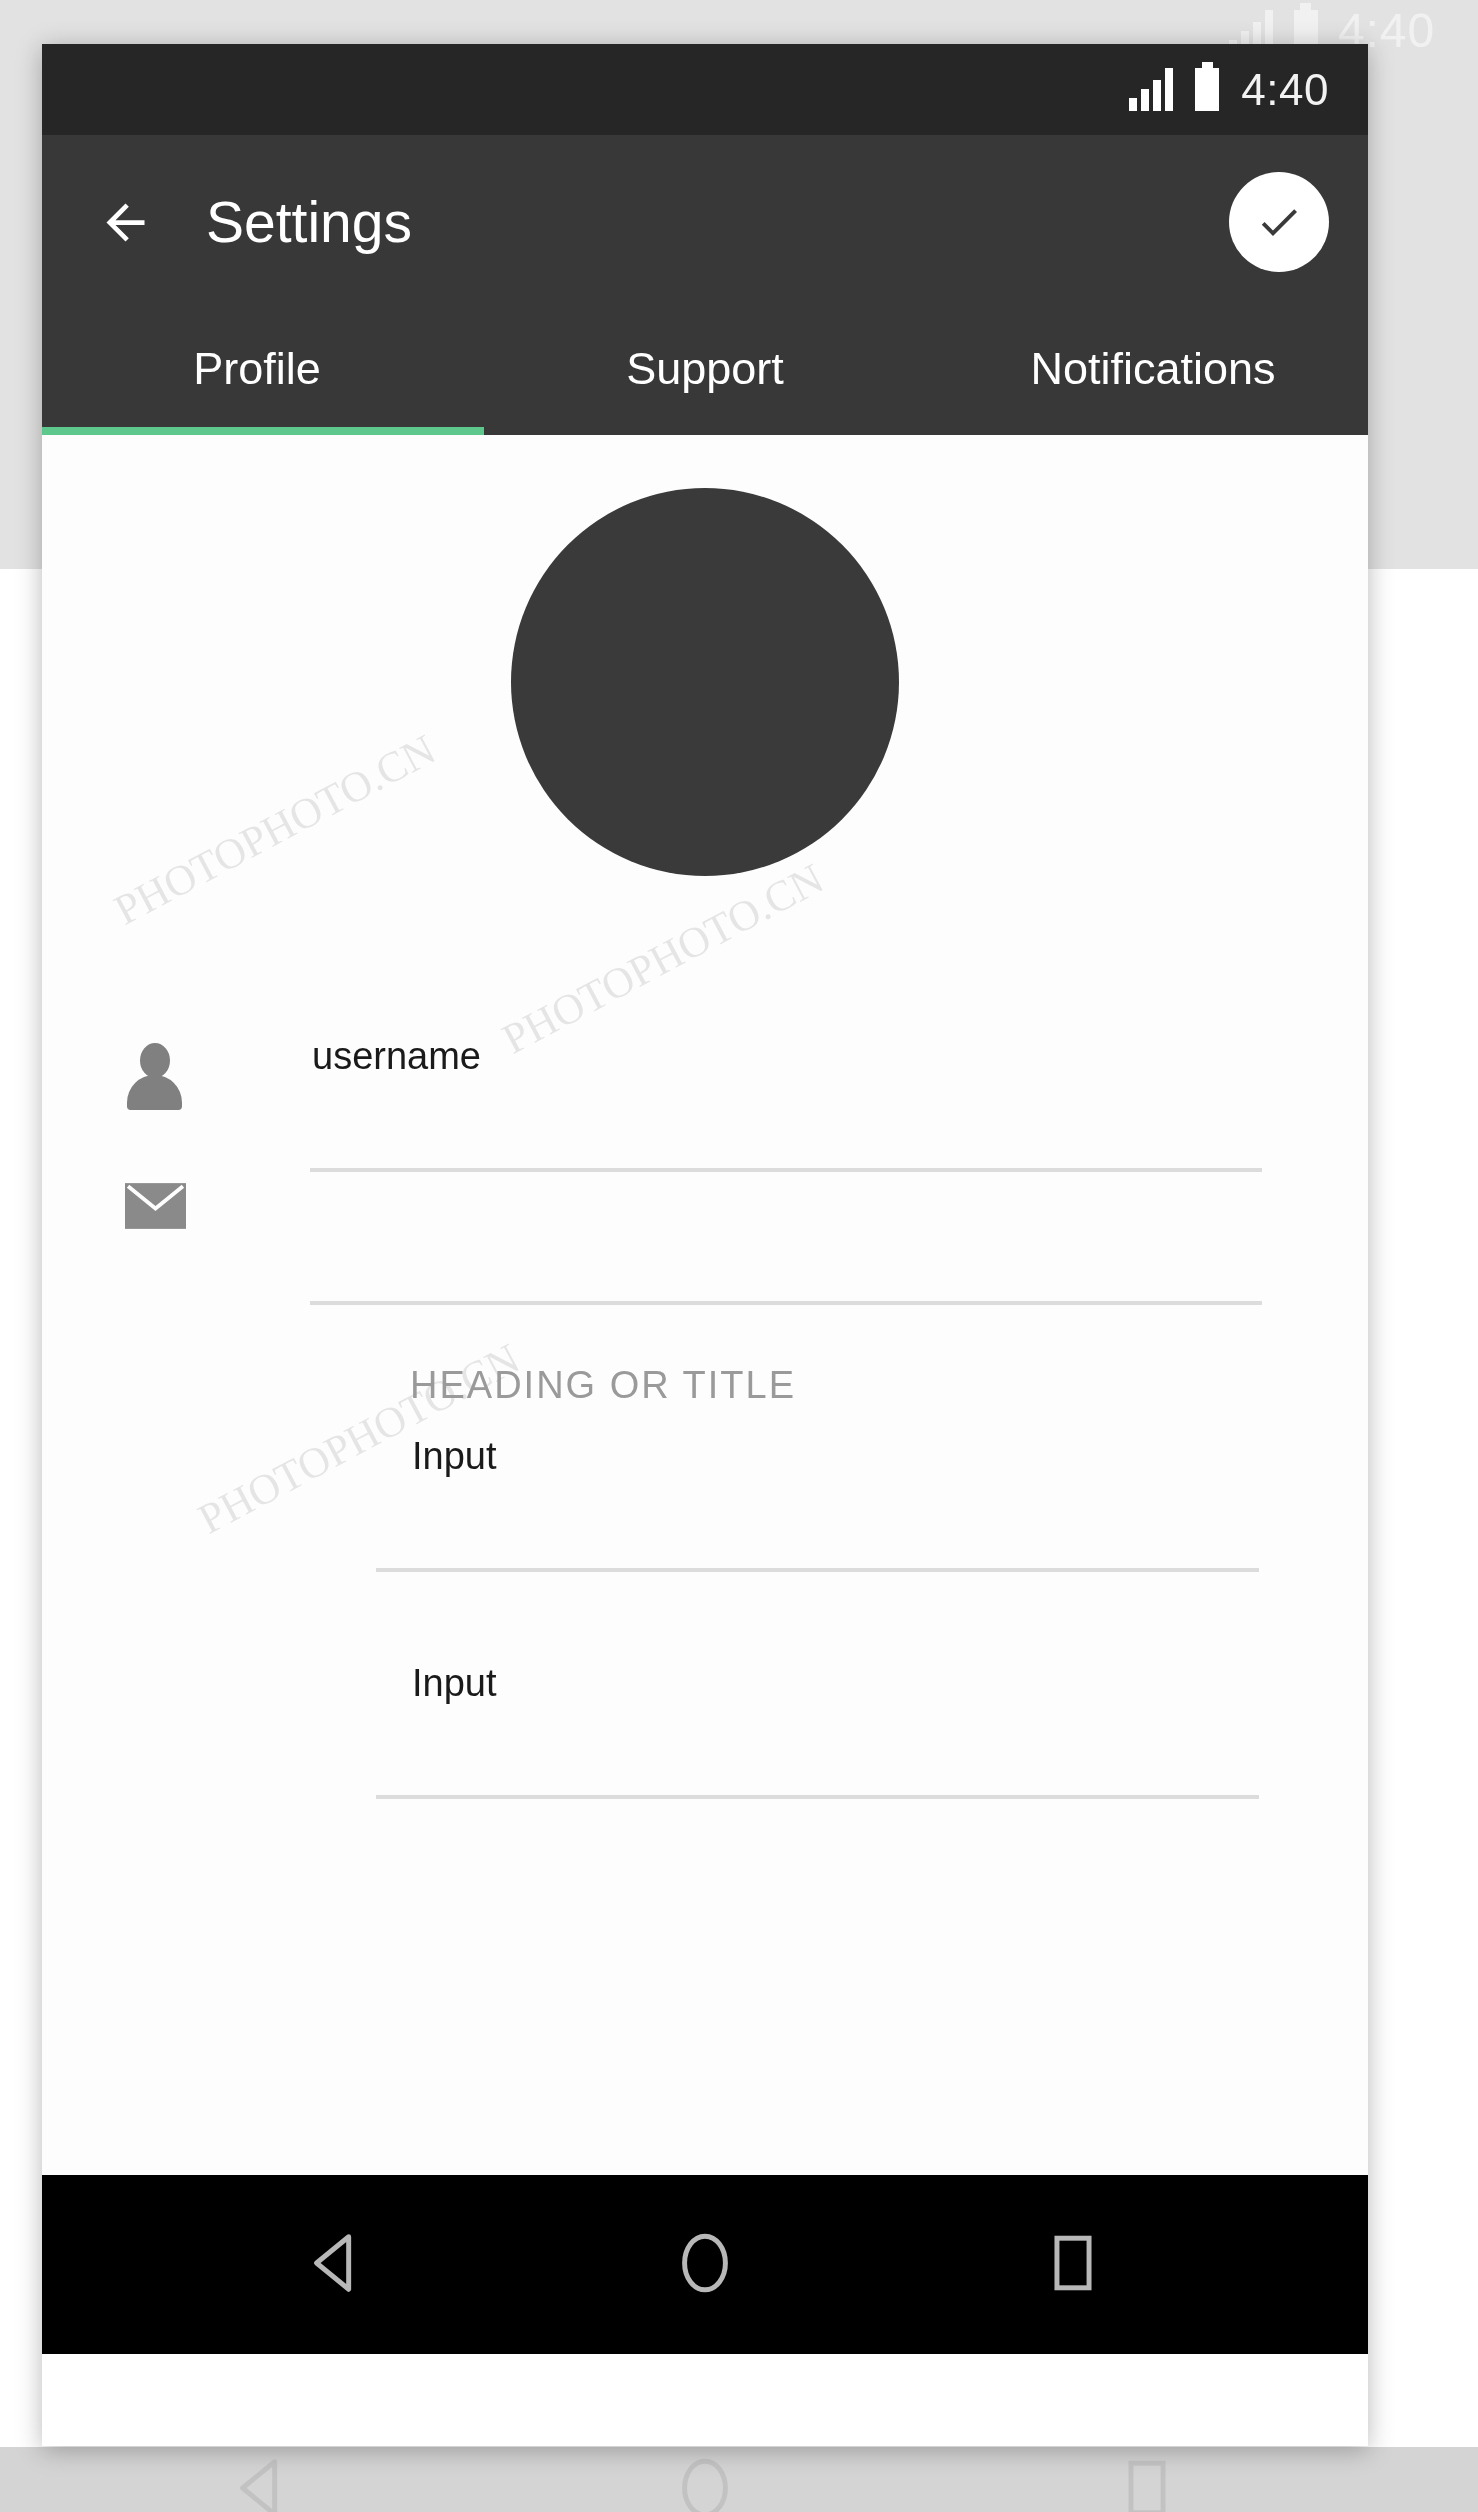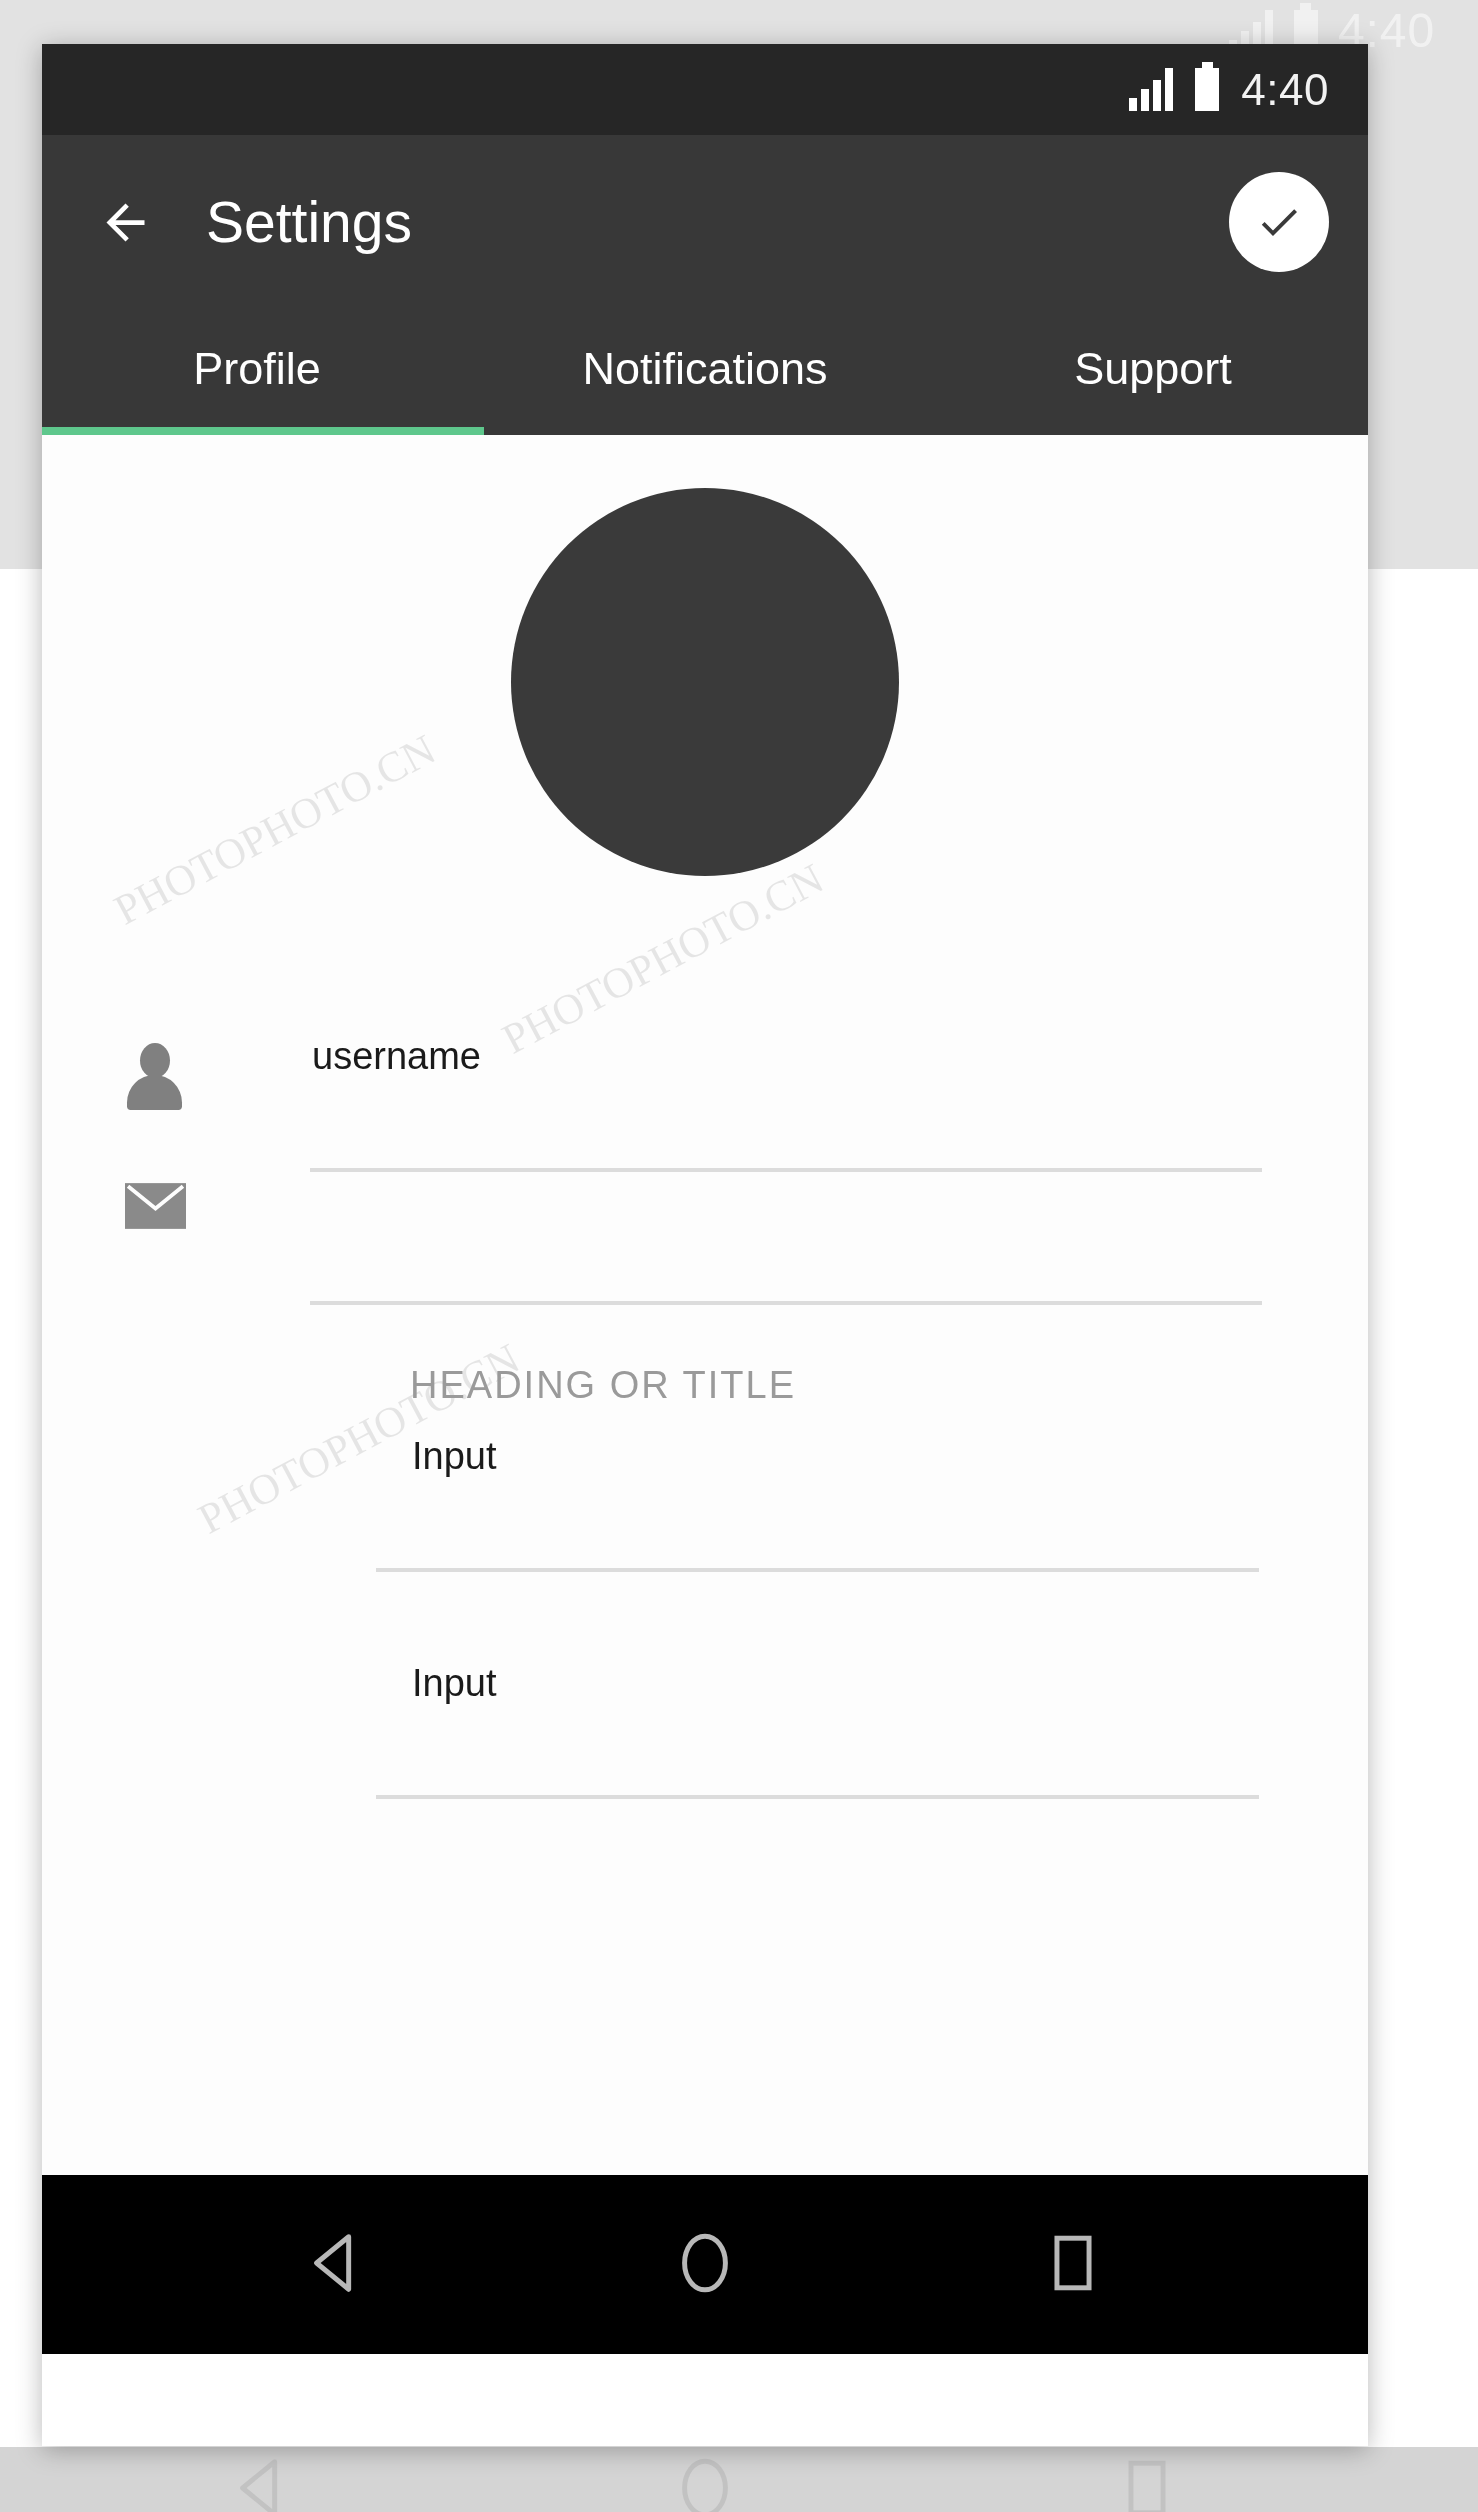--- a/index.html
+++ b/index.html
@@ -331,22 +331,22 @@
 
     <div class="fab-check">
       <svg width="48" height="48" viewBox="0 0 24 24" aria-hidden="true">
         <path d="M9 16.2 4.8 12l-1.4 1.4L9 19 21 7l-1.4-1.4z" fill="#3a3a3a"></path>
       </svg>
     </div>
   </div>
 
   <div class="tabs">
     <div class="tab">Profile</div>
+    <div class="tab">Support</div>
     <div class="tab">Notifications</div>
-    <div class="tab">Support</div>
     <div class="tab-indicator" style="background: rgb(94, 199, 140);"></div>
   </div>
 
   <div class="content">
 
     <div class="watermark" style="left:55px; top:370px;">PHOTOPHOTO.CN</div>
     <div class="watermark" style="left:443px; top:499px;">PHOTOPHOTO.CN</div>
     <div class="watermark" style="left:139px; top:979px;">PHOTOPHOTO.CN</div>
 
     <div class="avatar"></div>

